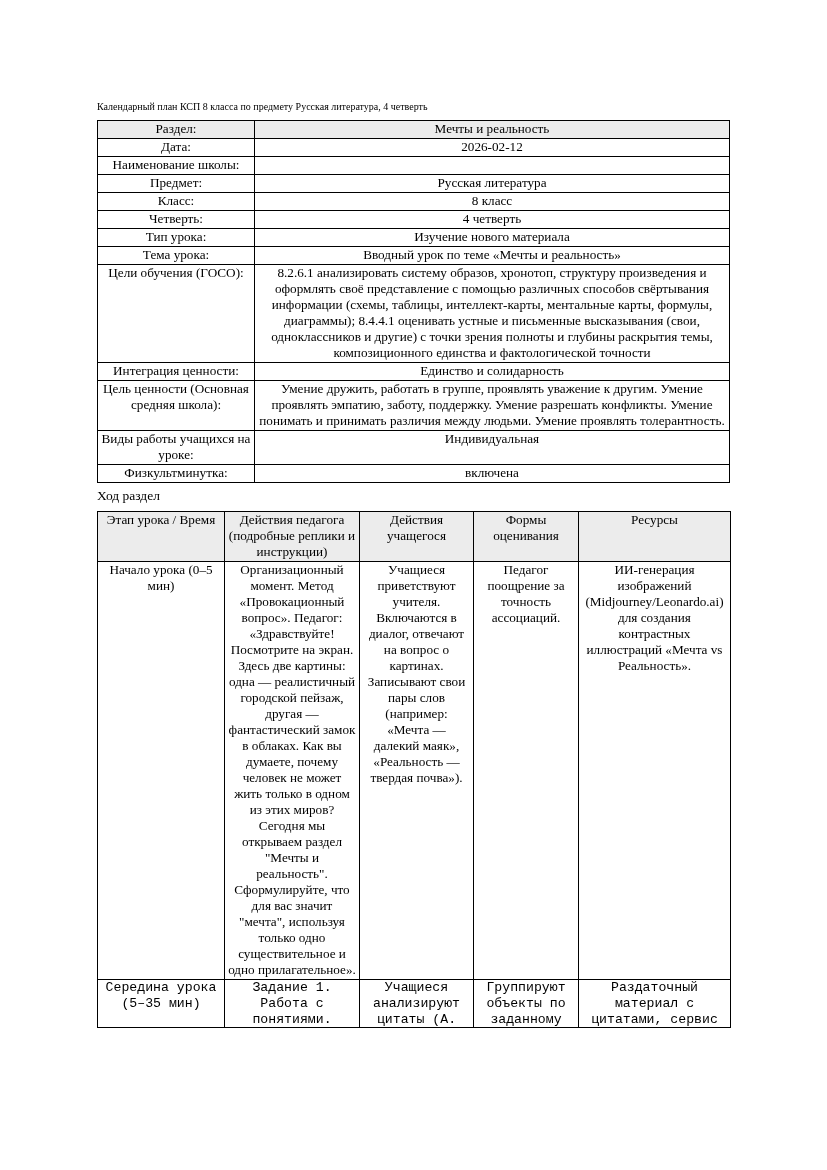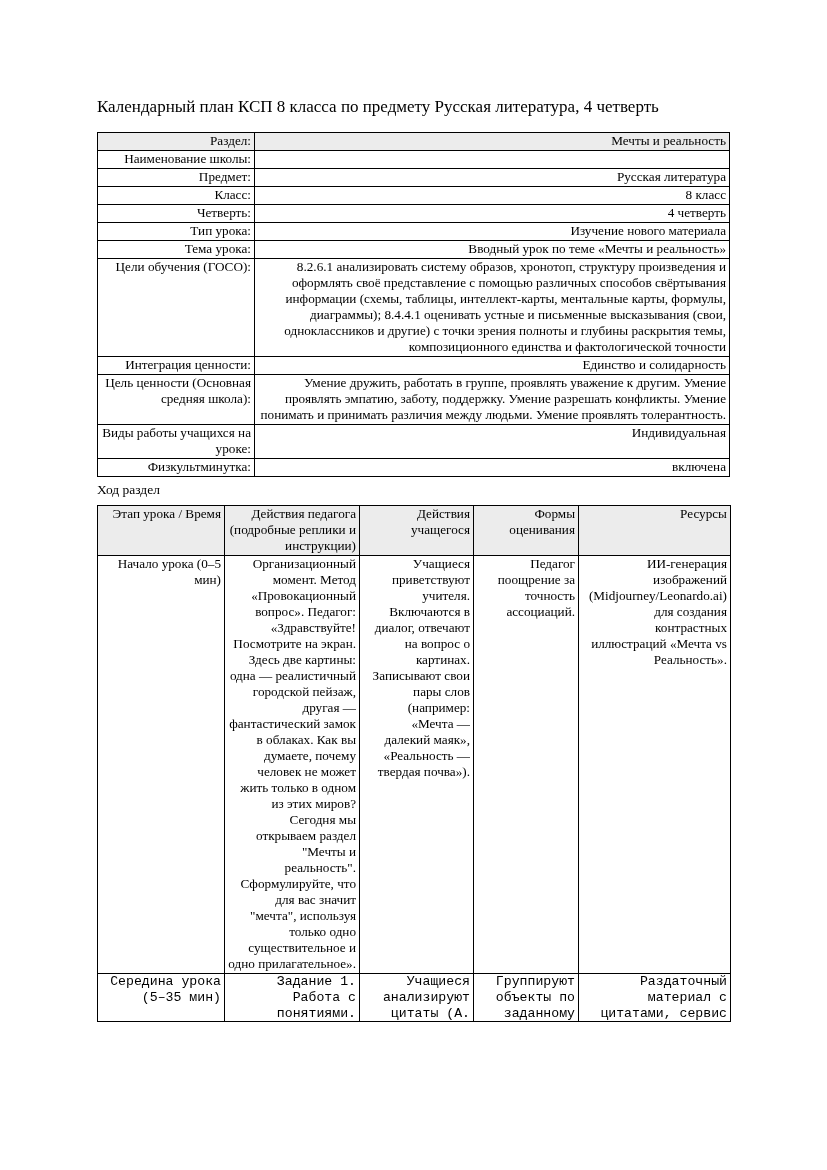--- a/index.html
+++ b/index.html
@@ -15,36 +15,36 @@
     font-family: "Liberation Serif", "DejaVu Serif", serif;
     color: #000000;
   }
   .page {
     position: absolute;
     left: 97px;
     top: 99px;
     width: 633px;
   }
   .doc-title {
-    font-size: 17px;
+    font-size: 10px;
     line-height: 16px;
-    margin: 0 0 17px 0;
+    margin: 0 0 5px 0;
   }
   table {
     border-collapse: collapse;
     table-layout: fixed;
     width: 633px;
     font-size: 13.2px;
     line-height: 16px;
   }
   td, th {
     border: 1px solid #000000;
     padding: 0px 3px 1px 3px;
     vertical-align: top;
-    text-align: right;
+    text-align: center;
     font-weight: normal;
     word-wrap: break-word;
   }
   tr.shaded td, tr.shaded th {
     background: #ececec;
   }
   .info-table td.lbl { width: 150px; }
   .section-heading {
     font-size: 13.5px;
     line-height: 16px;
@@ -67,20 +67,24 @@
 
 <div class="page">
 
   <p class="doc-title">Календарный план КСП 8 класса по предмету Русская литература, 4 четверть</p>
 
   <table class="info-table">
     <tbody>
       <tr class="shaded">
         <td class="lbl">Раздел:</td>
         <td>Мечты и реальность</td>
+      </tr>
+      <tr>
+        <td class="lbl">Дата:</td>
+        <td>2026-02-12</td>
       </tr>
       <tr>
         <td class="lbl">Наименование школы:</td>
         <td></td>
       </tr>
       <tr>
         <td class="lbl">Предмет:</td>
         <td>Русская литература</td>
       </tr>
       <tr>

